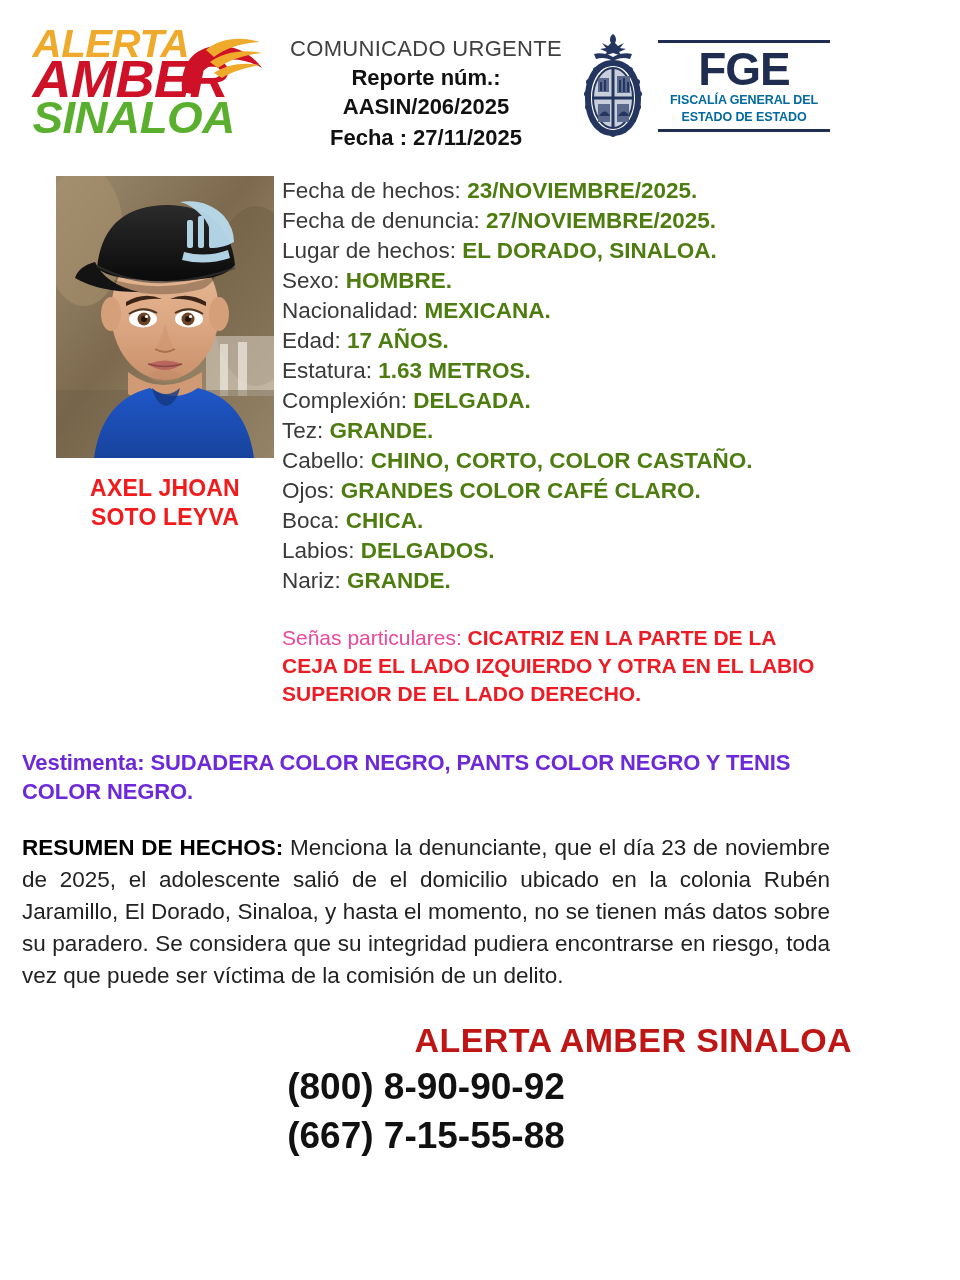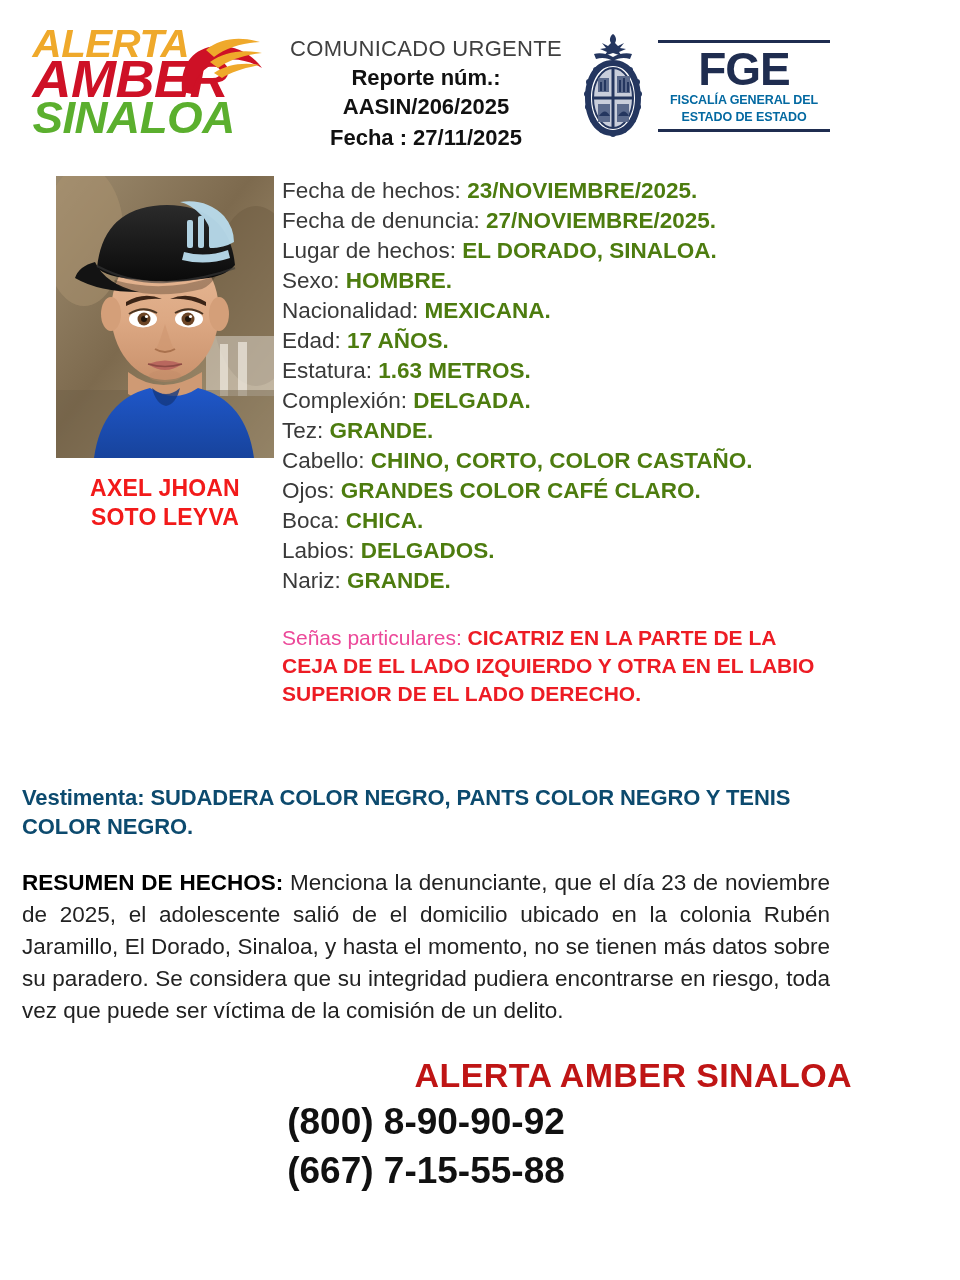--- a/index.html
+++ b/index.html
@@ -177,24 +177,24 @@
     margin-top: 28px;
     font-size: 21px;
     line-height: 1.32;
     max-width: 660px;
   }
   .senas-label { color: #ec4899; font-weight: normal; }
   .senas-value { color: #ED1C24; font-weight: bold; }
 
   
   .vestimenta {
-    margin: 75px 22px 0 22px;
+    margin: 40px 22px 0 22px;
     font-size: 22px;
     font-weight: bold;
-    color: #0c4a6e;
+    color: #6d28d9;
     line-height: 1.33;
     letter-spacing: -0.1px;
   }
 
   
   .resumen {
     margin: 26px 22px 0 22px;
     font-size: 22.5px;
     line-height: 1.42;
     color: #222222;

